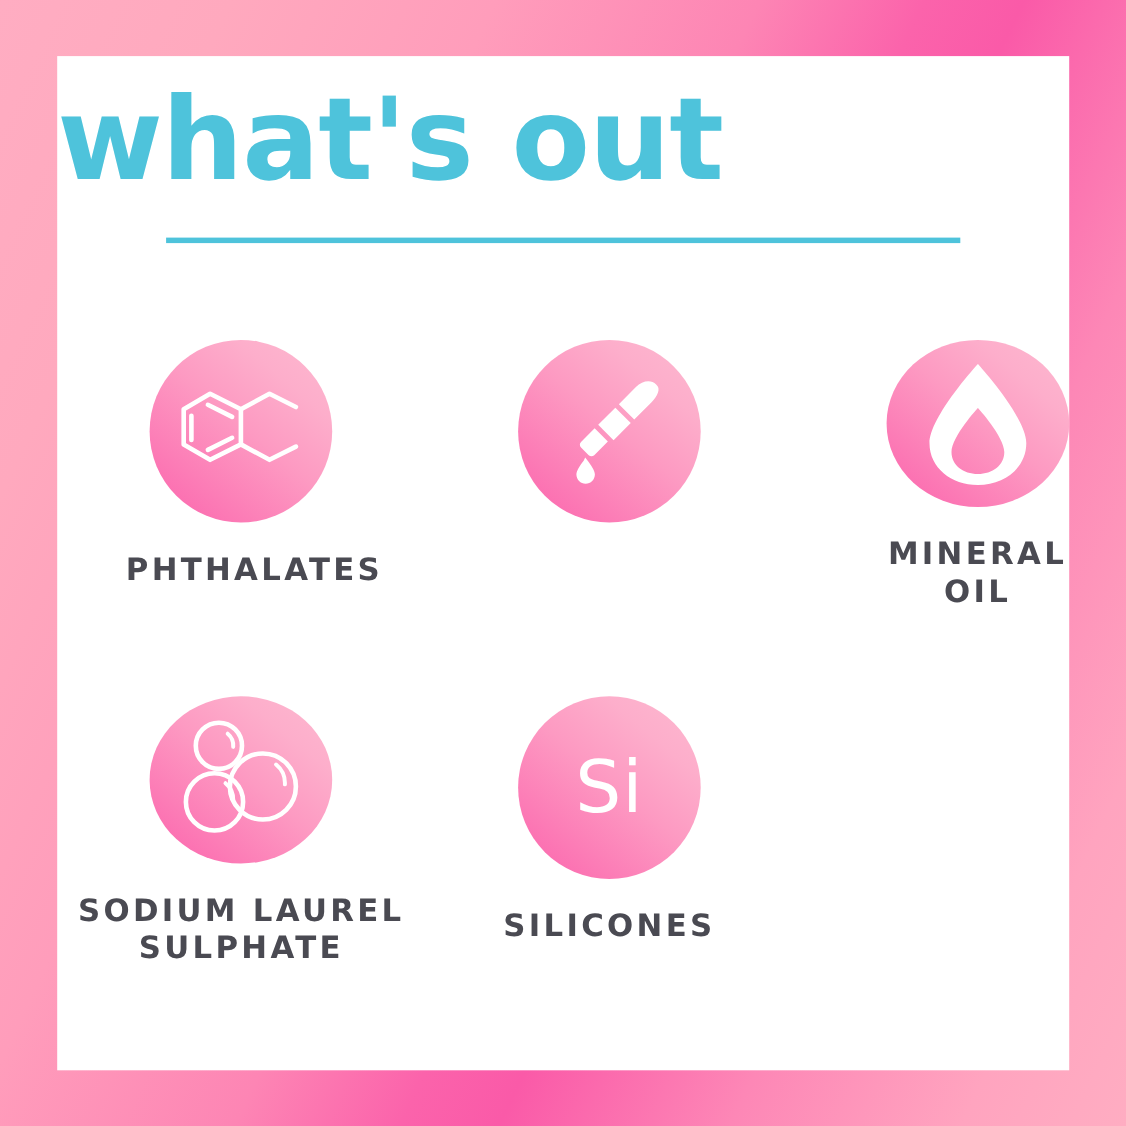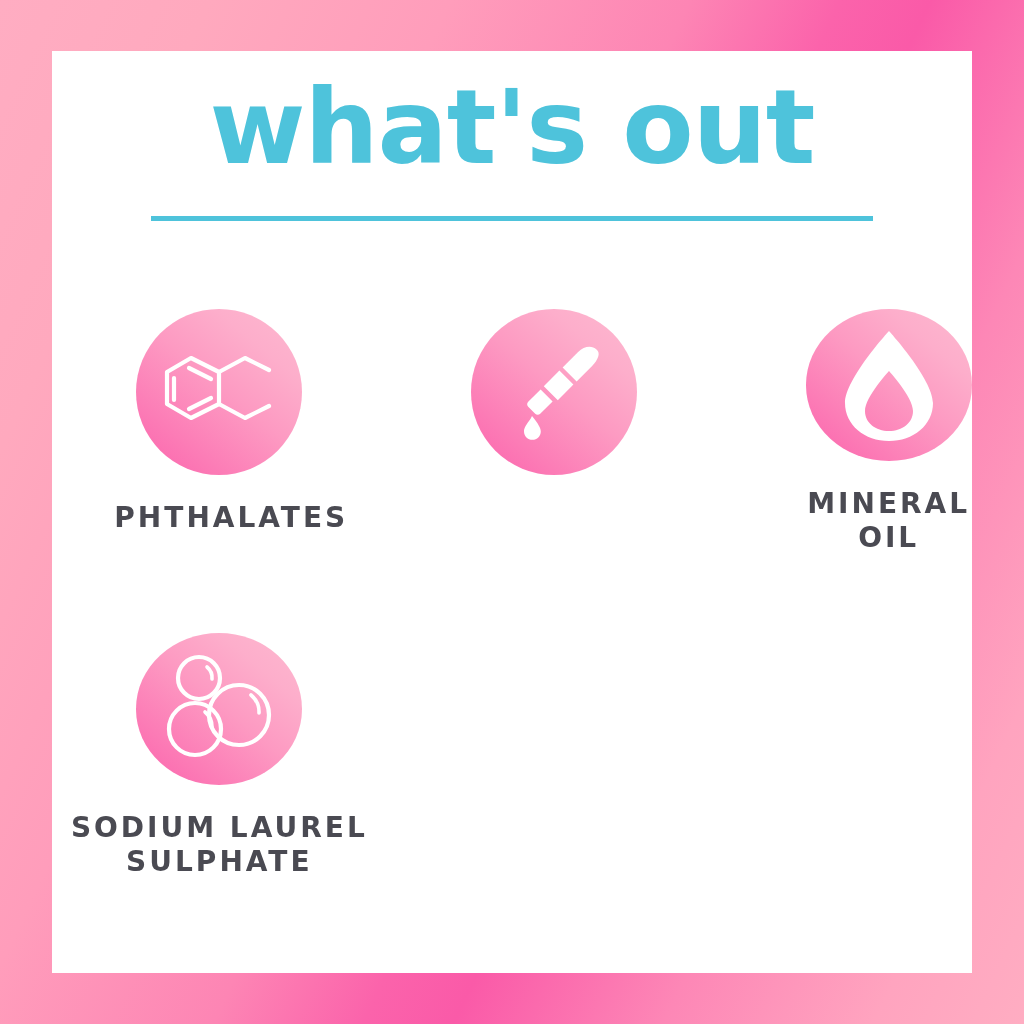--- a/index.html
+++ b/index.html
@@ -43,21 +43,20 @@
     box-sizing: border-box;
   }
 
   
   .header {
     position: absolute;
     left: 0;
     top: 0;
     width: 920px;
     padding-top: 22px;
-    text-align: center;
     border-radius: 31px;
   }
   .title {
     font-family: "DejaVu Sans", sans-serif;
     font-weight: 700;
     font-size: 104px;
     line-height: 1.05;
     color: #4ec3db;
     letter-spacing: -1px;
     margin: 0;
@@ -188,16 +187,22 @@
               <circle cx="76" cy="62" r="30"></circle>
               <path d="M88 42 a22 22 0 0 1 8 18" stroke-width="3.6"></path>
               <circle cx="32" cy="76" r="26"></circle>
               <path d="M42 59 a19 19 0 0 1 7 15" stroke-width="3.6"></path>
             </svg>
           </span>
         </div>
         <div class="caption wide">SODIUM LAUREL SULPHATE</div>
       </div>
 
+      <div class="item">
+        <div class="badge">
+          <span class="si-text">Si</span>
+        </div>
+        <div class="caption narrow">SILICONES</div>
+      </div>
 
     </div>
   </div>
 </div>
 
 </body></html>

